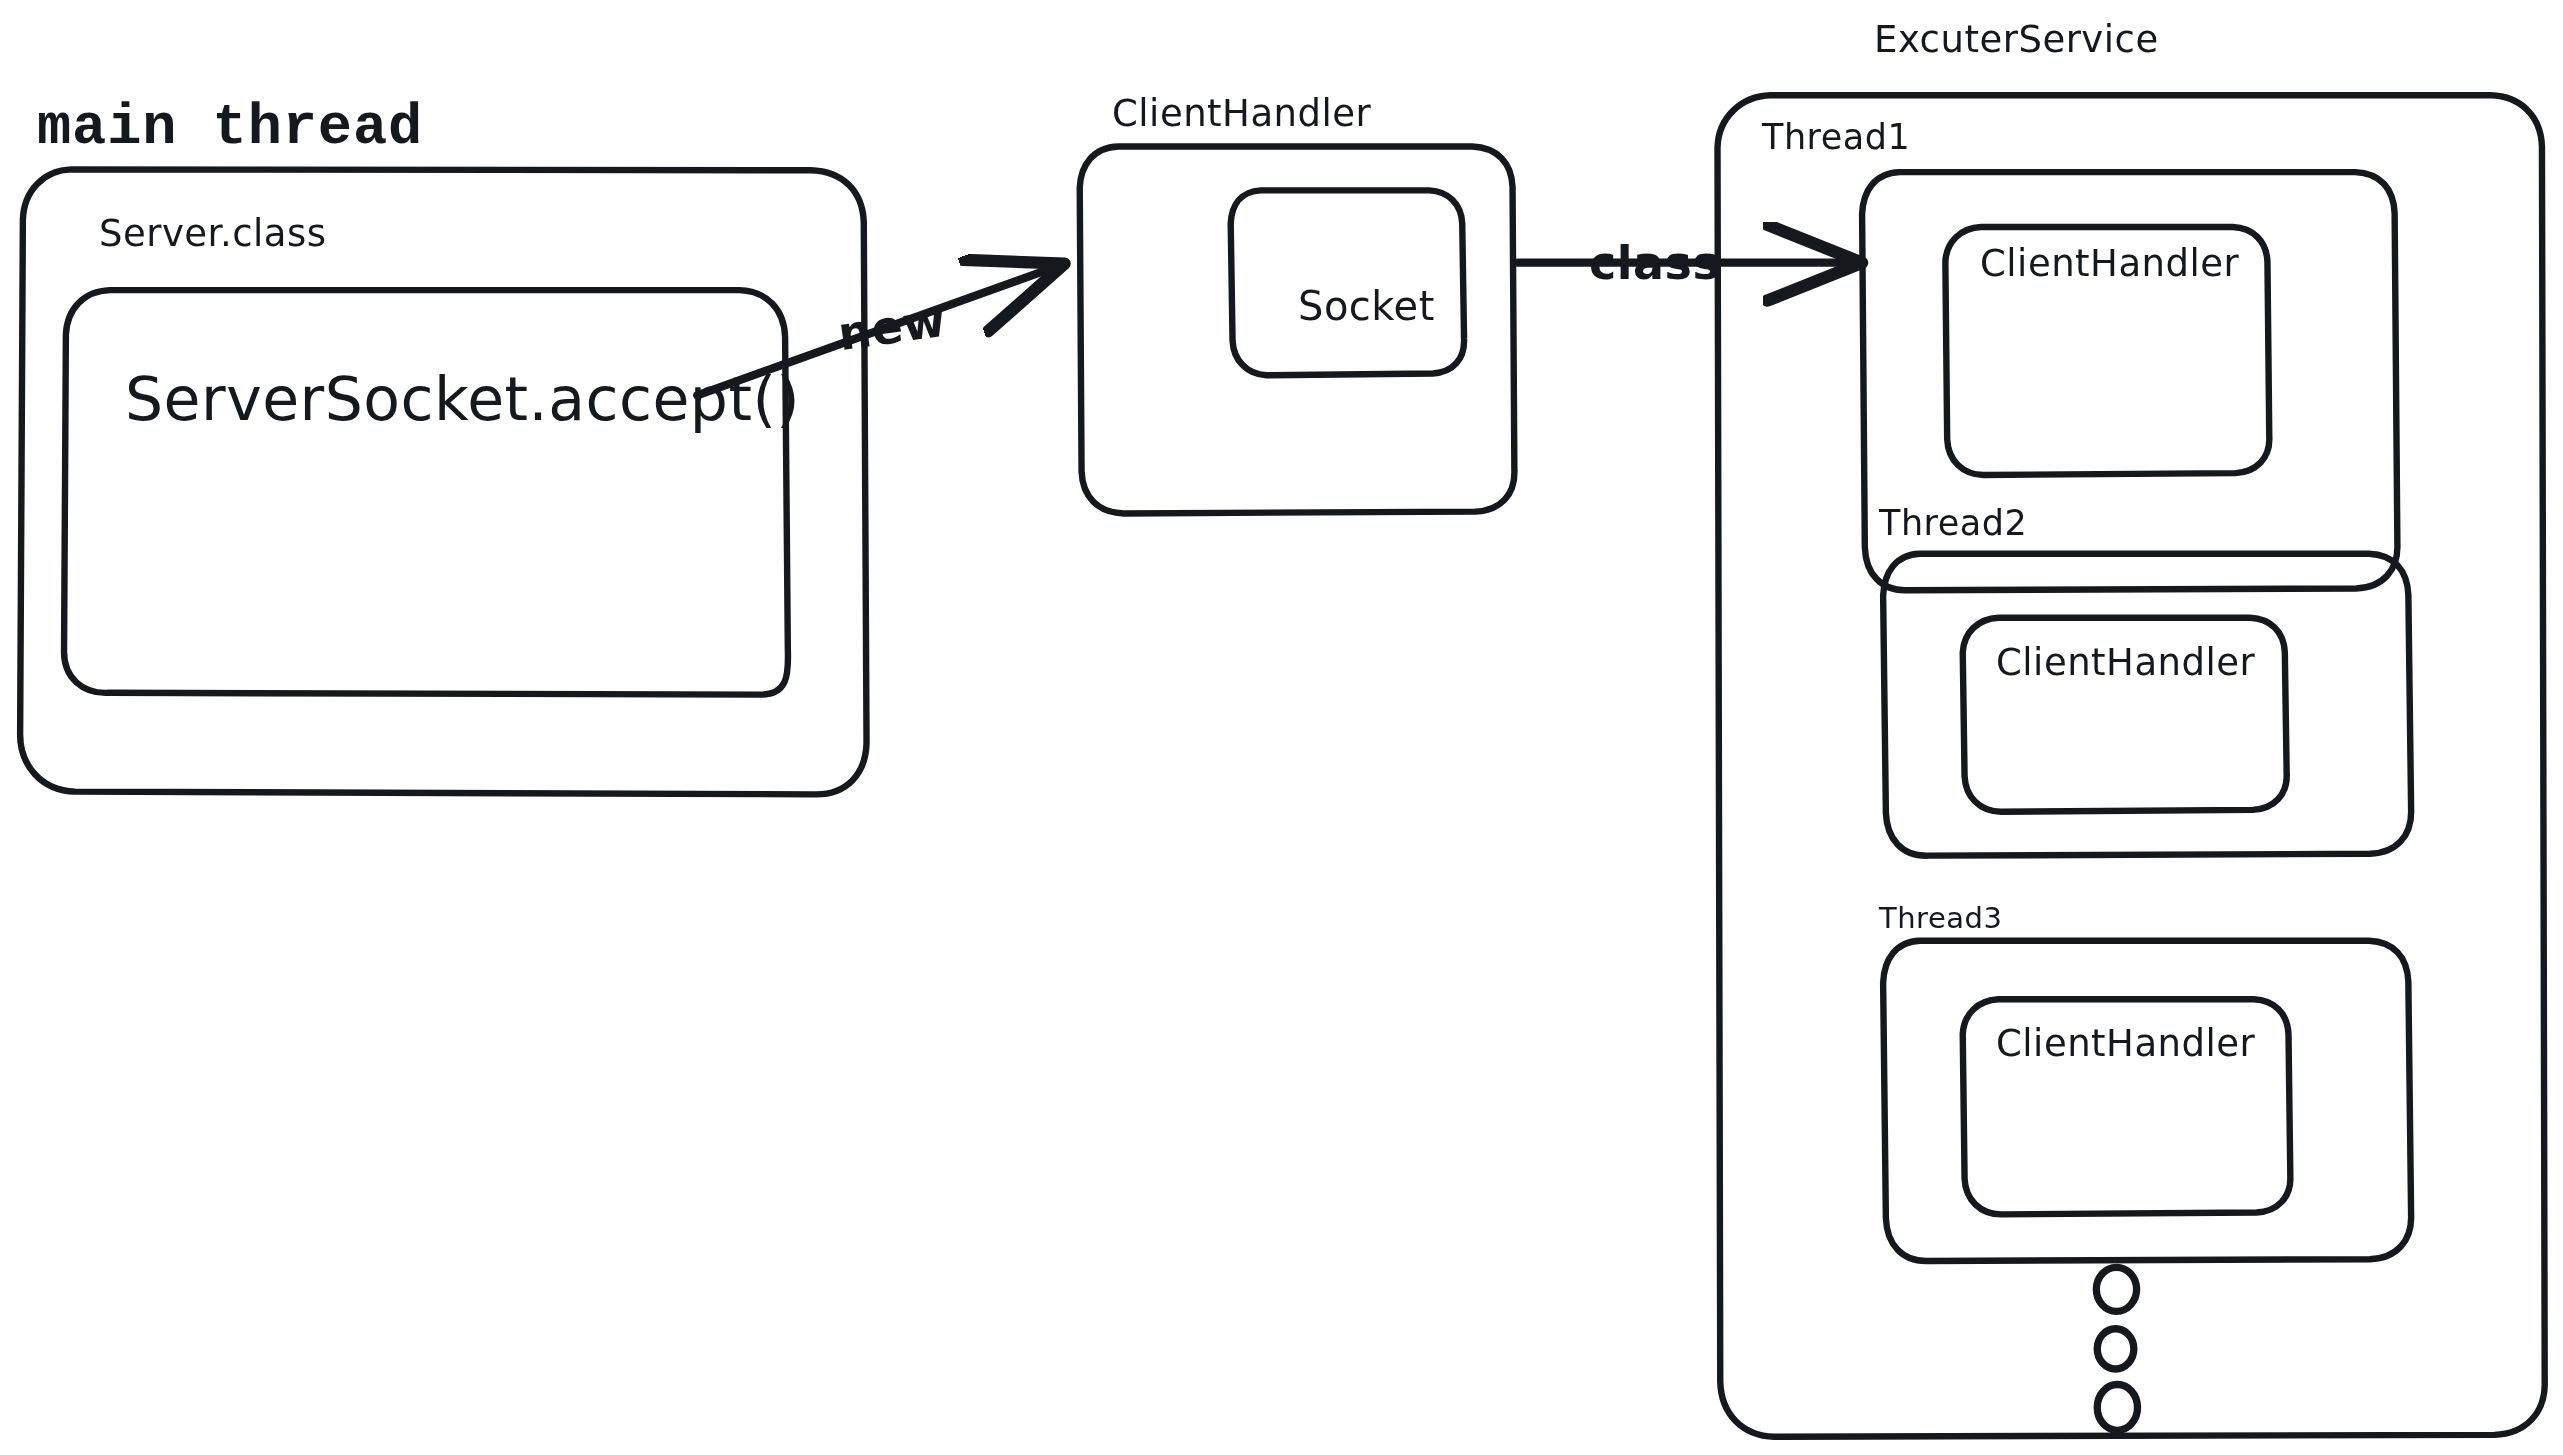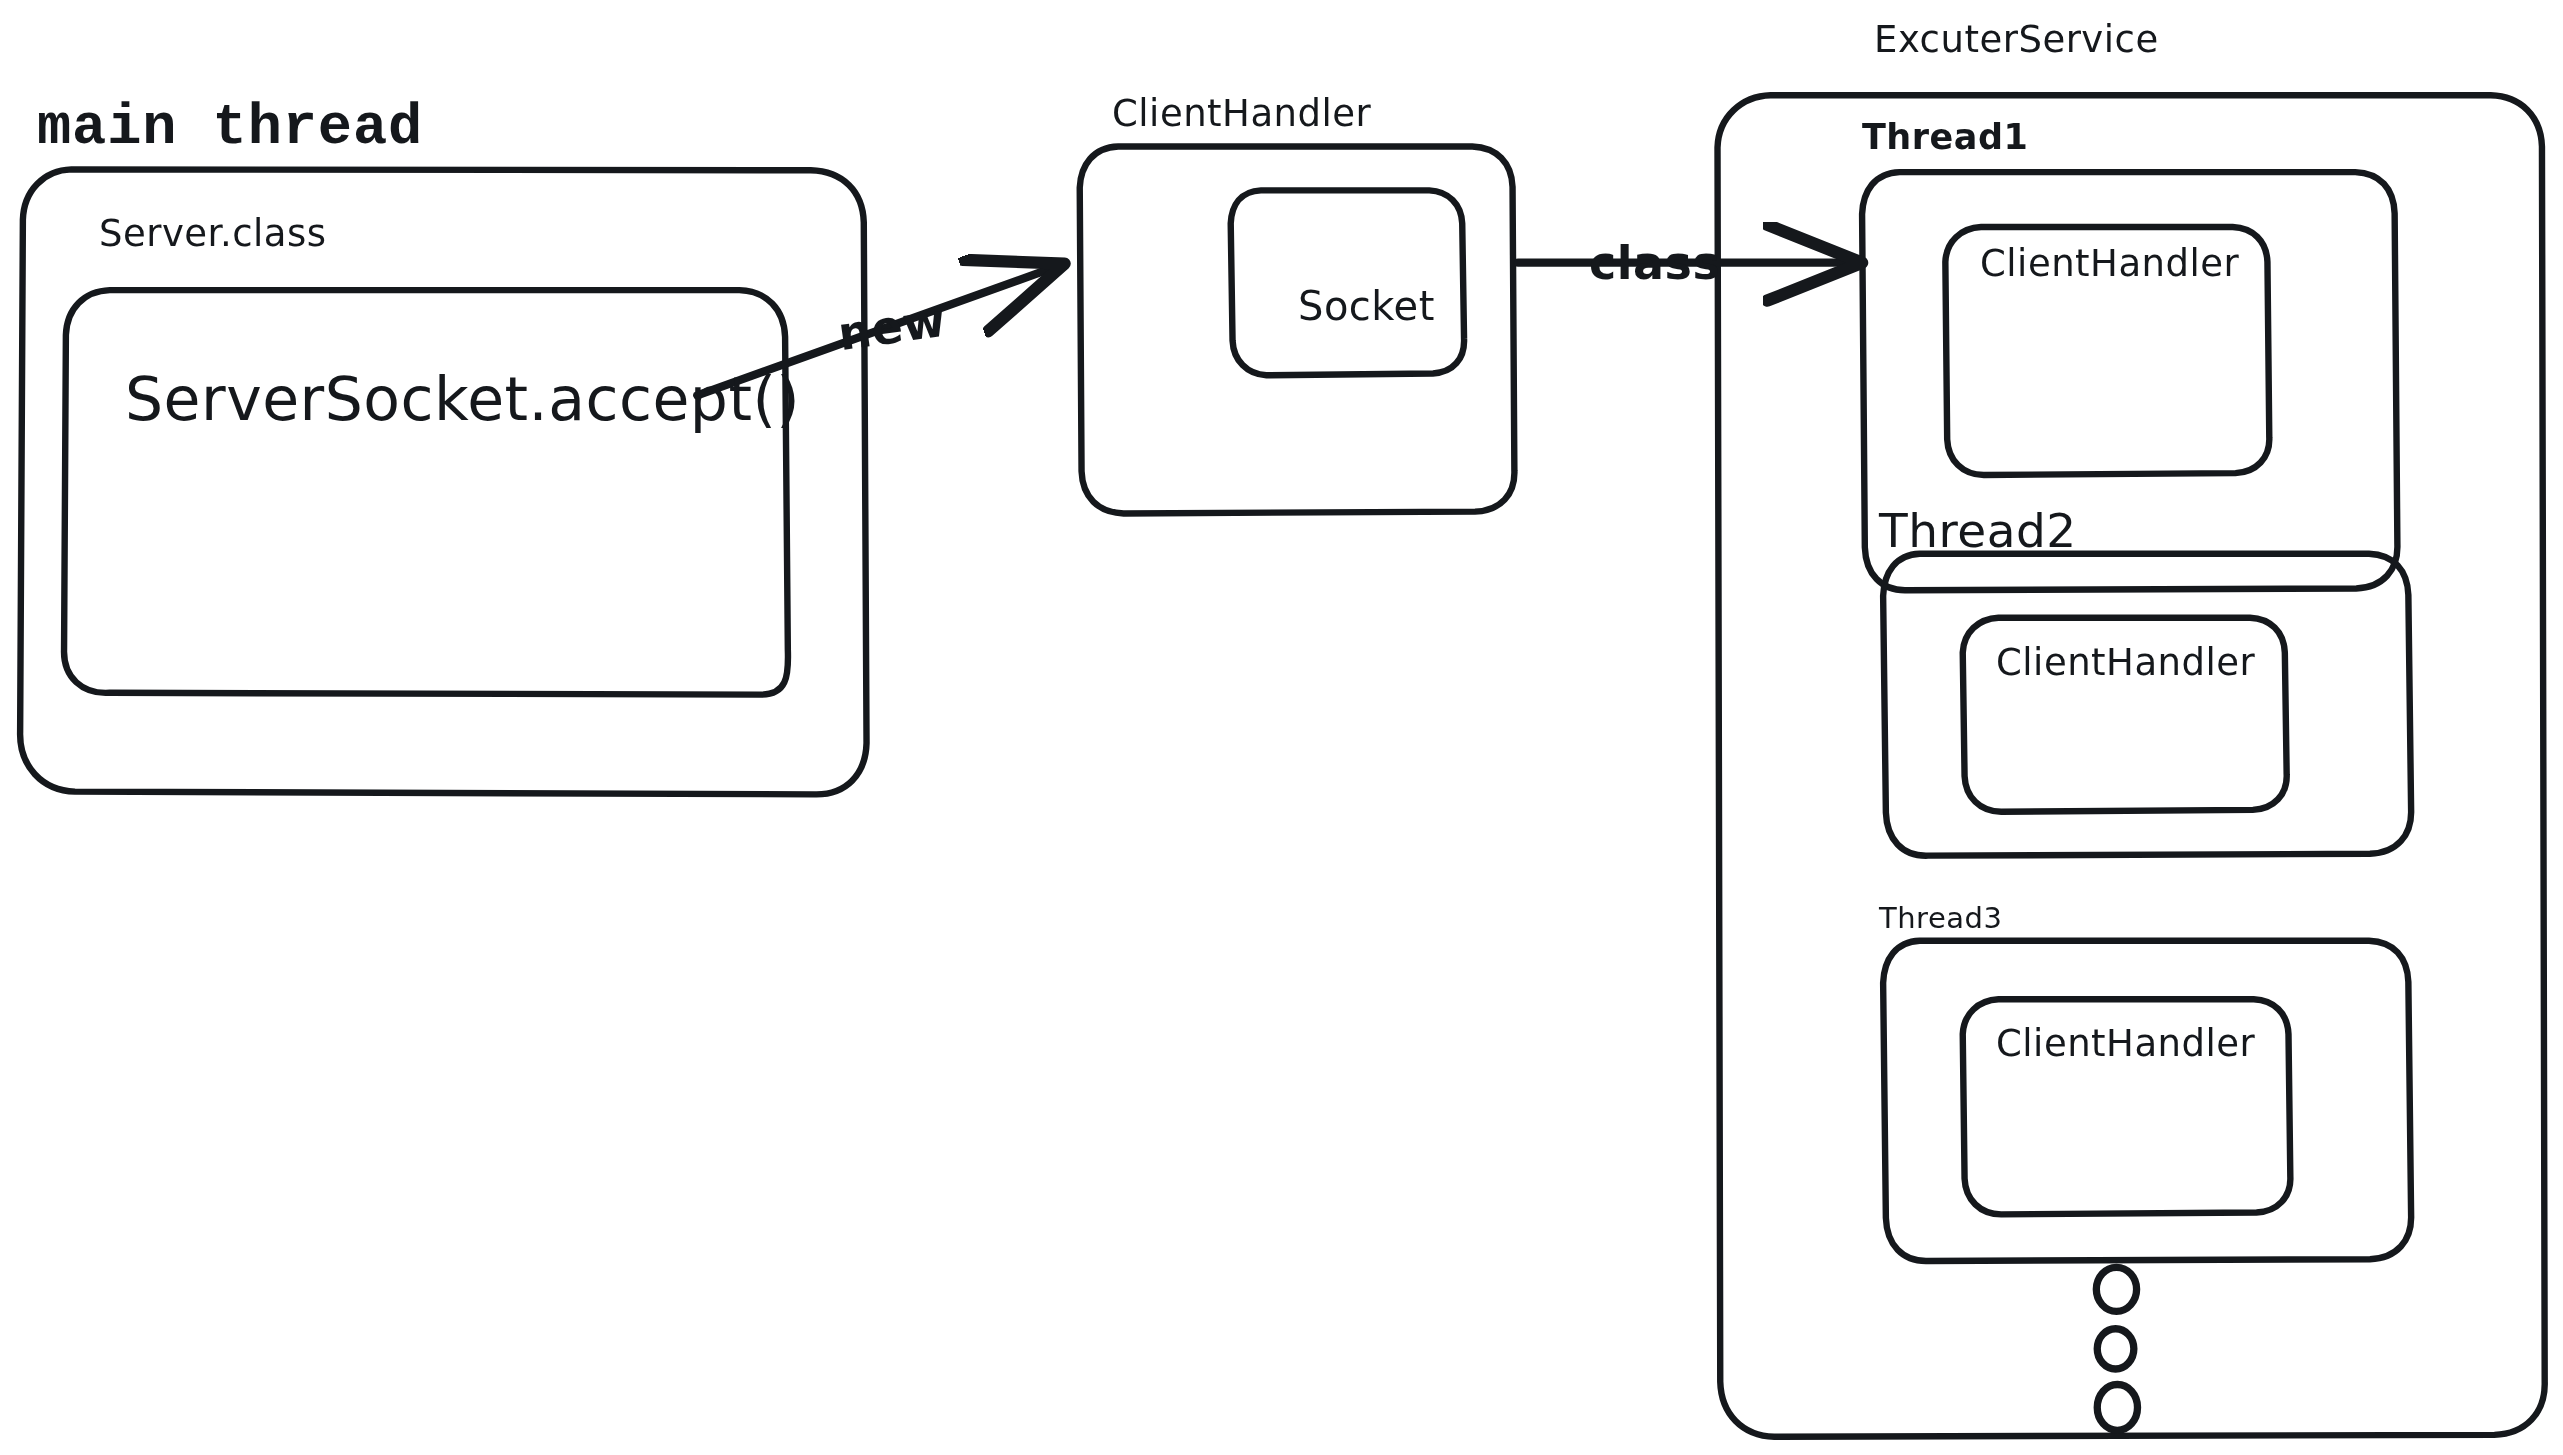--- a/index.html
+++ b/index.html
@@ -205,25 +205,25 @@
   <div class="lbl caption" style="left:99px; top:212px;">Server.class</div>
 
   <div class="lbl boxlabel" style="left:125px; top:364px; font-size:60px;">ServerSocket.accept()</div>
 
   <div class="lbl caption" style="left:1112px; top:92px;">ClientHandler</div>
 
   <div class="lbl boxlabel" style="left:1298px; top:243px;margin-top:40px;">Socket</div>
 
   <div class="lbl caption" style="left:1874px; top:18.3px;">ExcuterService</div>
 
-  <div class="lbl caption" style="left:1862px; top:117px; font-size:35px;font-weight:bold;">Thread1</div>
+  <div class="lbl caption" style="left:1762px; top:117px; font-size:35px;">Thread1</div>
 
   <div class="lbl boxlabel" style="left:1980px; top:242px; font-size:37px;">ClientHandler</div>
 
-  <div class="lbl caption" style="left:1879px; top:503px; font-size:47px;">Thread2</div>
+  <div class="lbl caption" style="left:1879px; top:503px; font-size:35px;">Thread2</div>
 
   <div class="lbl boxlabel" style="left:1996px; top:641px; font-size:37px;">ClientHandler</div>
 
   <div class="lbl caption" style="left:1879px; top:901px; font-size:29px;">Thread3</div>
 
   <div class="lbl boxlabel" style="left:1996px; top:1022px; font-size:37px;">ClientHandler</div>
 
   <div class="lbl edgelabel" style="left:838px; top:300px; transform:rotate(-8deg);">new</div>
 
   <div class="lbl edgelabel" style="left:1589px; top:236px;">class</div>

